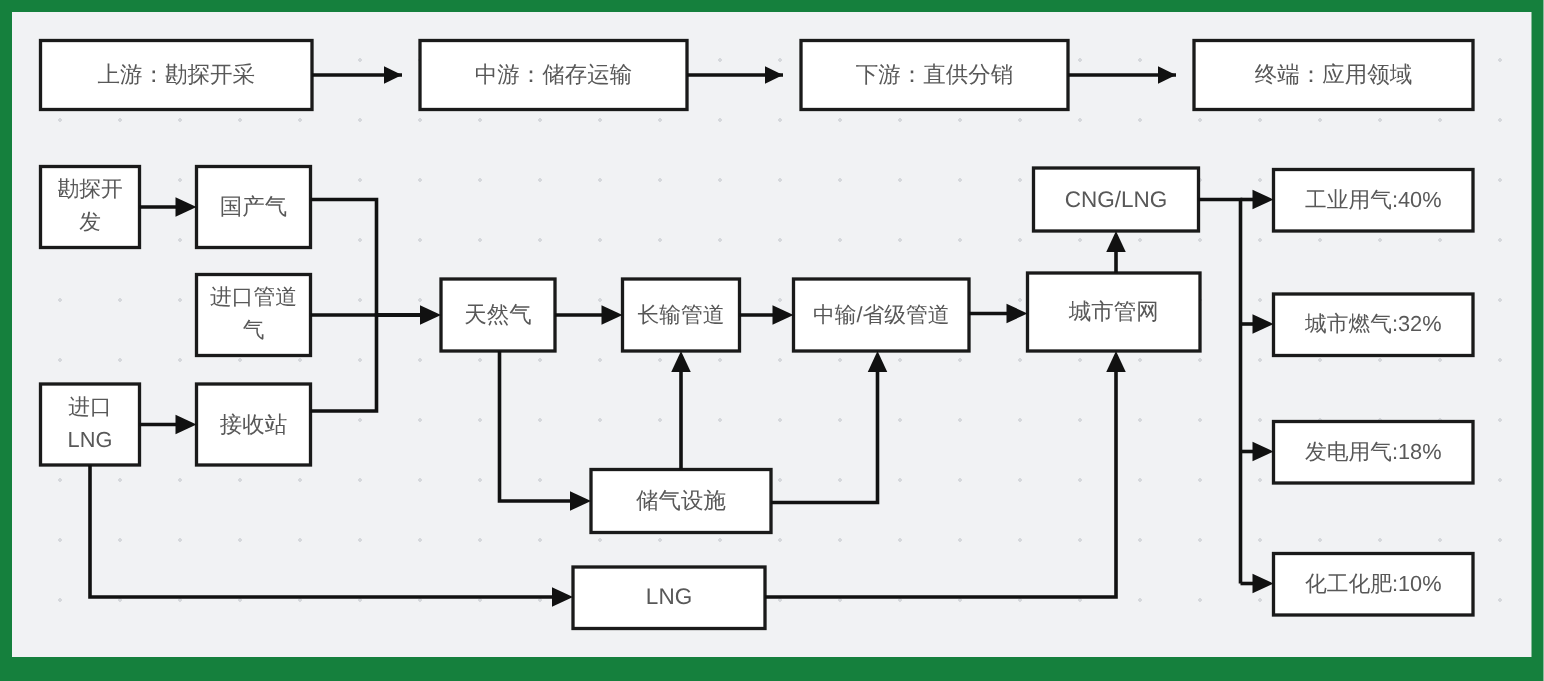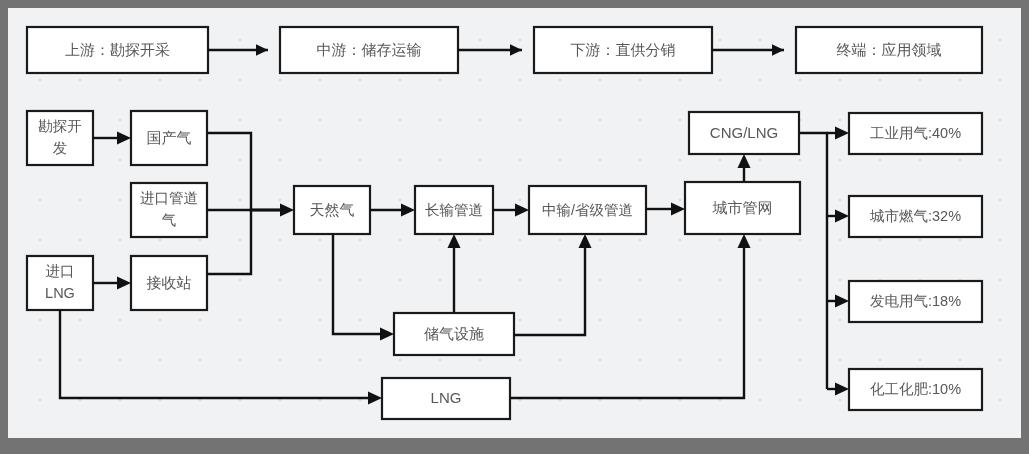--- a/index.html
+++ b/index.html
@@ -10,21 +10,21 @@
   body {
     width: 1029px;
     height: 454px;
     overflow: hidden;
     font-family: "Liberation Sans", "DejaVu Sans", sans-serif;
   }
   #stage {
     position: relative;
     width: 1029px;
     height: 454px;
-    background: #737373;
+    background: #15803d;
   }
   #panel {
     position: absolute;
     left: 8px;
     top: 8px;
     width: 1013px;
     height: 430px;
     background-color: #f1f2f4;
     background-image: radial-gradient(circle, #d6d8dc 1.1px, transparent 1.2px);
     background-size: 40px 40px;

